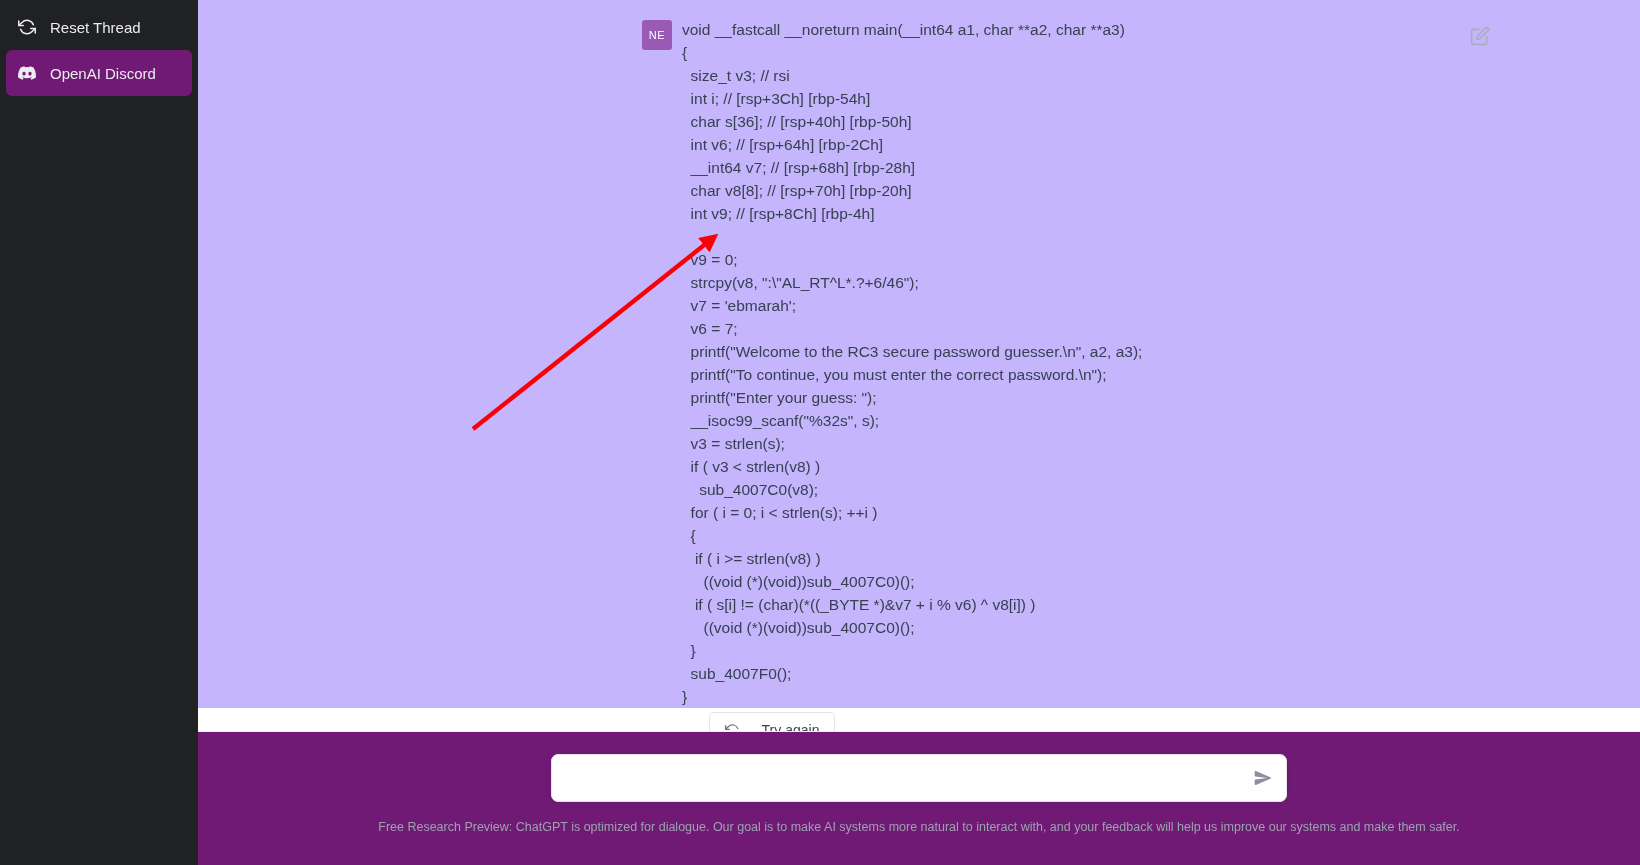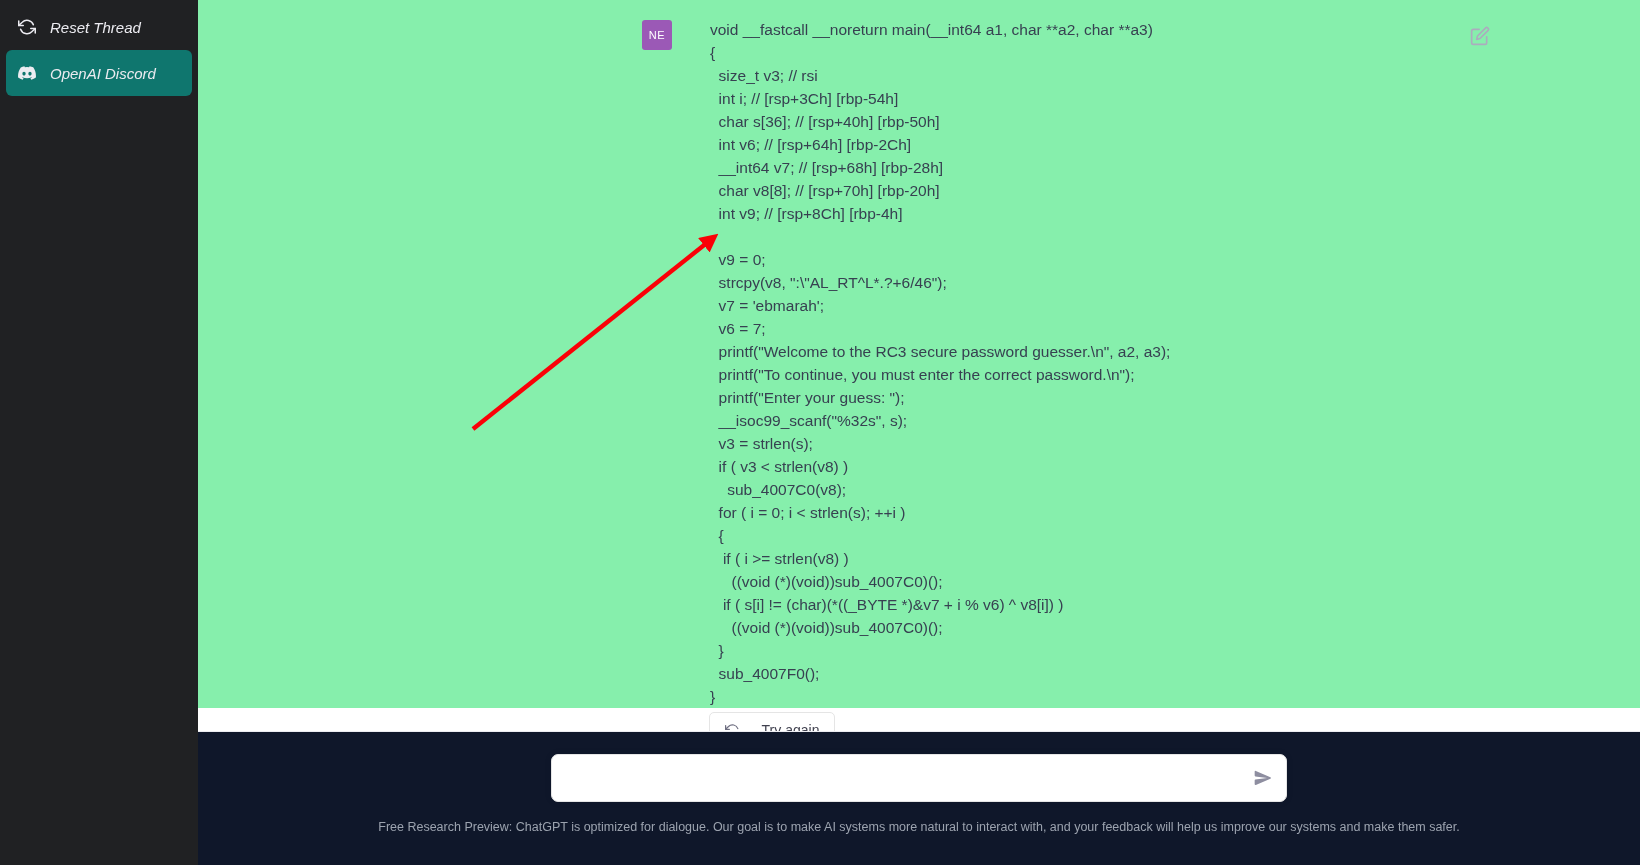--- a/index.html
+++ b/index.html
@@ -32,30 +32,30 @@
     gap: 14px;
     height: 46px;
     margin: 0 6px;
     padding: 0 12px;
     border-radius: 6px;
     color: #ececf1;
     font-size: 15px;
     cursor: pointer;
     white-space: nowrap;
   }
-  .side-item.active { background: #0f766e; }
+  .side-item.active { background: #701a75; }
   .side-icon {
     width: 18px; height: 18px;
     display: inline-flex;
     align-items: center; justify-content: center;
     flex: 0 0 18px;
     color: #ececf1;
   }
   .side-icon svg { display:block; }
-  .side-label { line-height: 1; font-style: italic; }
+  .side-label { line-height: 1; }
 
   
   #main {
     position: relative;
     flex: 1 1 auto;
     height: 865px;
     background: #ffffff;
     display: flex;
     flex-direction: column;
   }
@@ -64,38 +64,38 @@
     position: relative;
     flex: 1 1 auto;
     overflow: hidden;
     background: #ffffff;
   }
 
   .msg-row {
     position: relative;
     display: flex;
     padding: 18px 0 0 0;
-    background: #86efac;
+    background: #c4b5fd;
   }
   .avatar {
     width: 30px; height: 30px;
     border-radius: 3px;
     background: #9b59b6;
     color: #ffffff;
     font-size: 11px;
     letter-spacing: .5px;
     display: flex;
     align-items: center; justify-content: center;
     flex: 0 0 30px;
     margin-left: 444px;
     margin-top: 2px;
     user-select: none;
   }
   .msg-body {
-    margin-left: 38px;
+    margin-left: 10px;
     flex: 1 1 auto;
   }
   .code-block {
     color: #374151;
     font-family: "Liberation Sans", sans-serif;
     font-size: 15.5px;
     line-height: 23px;
     white-space: pre;
     margin: 0;
   }
@@ -136,21 +136,21 @@
     padding: 9px 15px;
     cursor: pointer;
     margin-right: 294px;
   }
   .regen-btn .ic { width: 15px; height: 15px; display:inline-flex; color:#6e6e80;}
   .regen-btn .ic svg { display:block; }
 
   
   #composer-area {
     flex: 0 0 134px;
-    background: #0f172a;
+    background: #701a75;
     border-top: 1px solid #ececf1;
     display: flex;
     flex-direction: column;
     align-items: center;
     justify-content: flex-start;
     padding-top: 22px;
   }
   .composer {
     position: relative;
     width: 736px;

